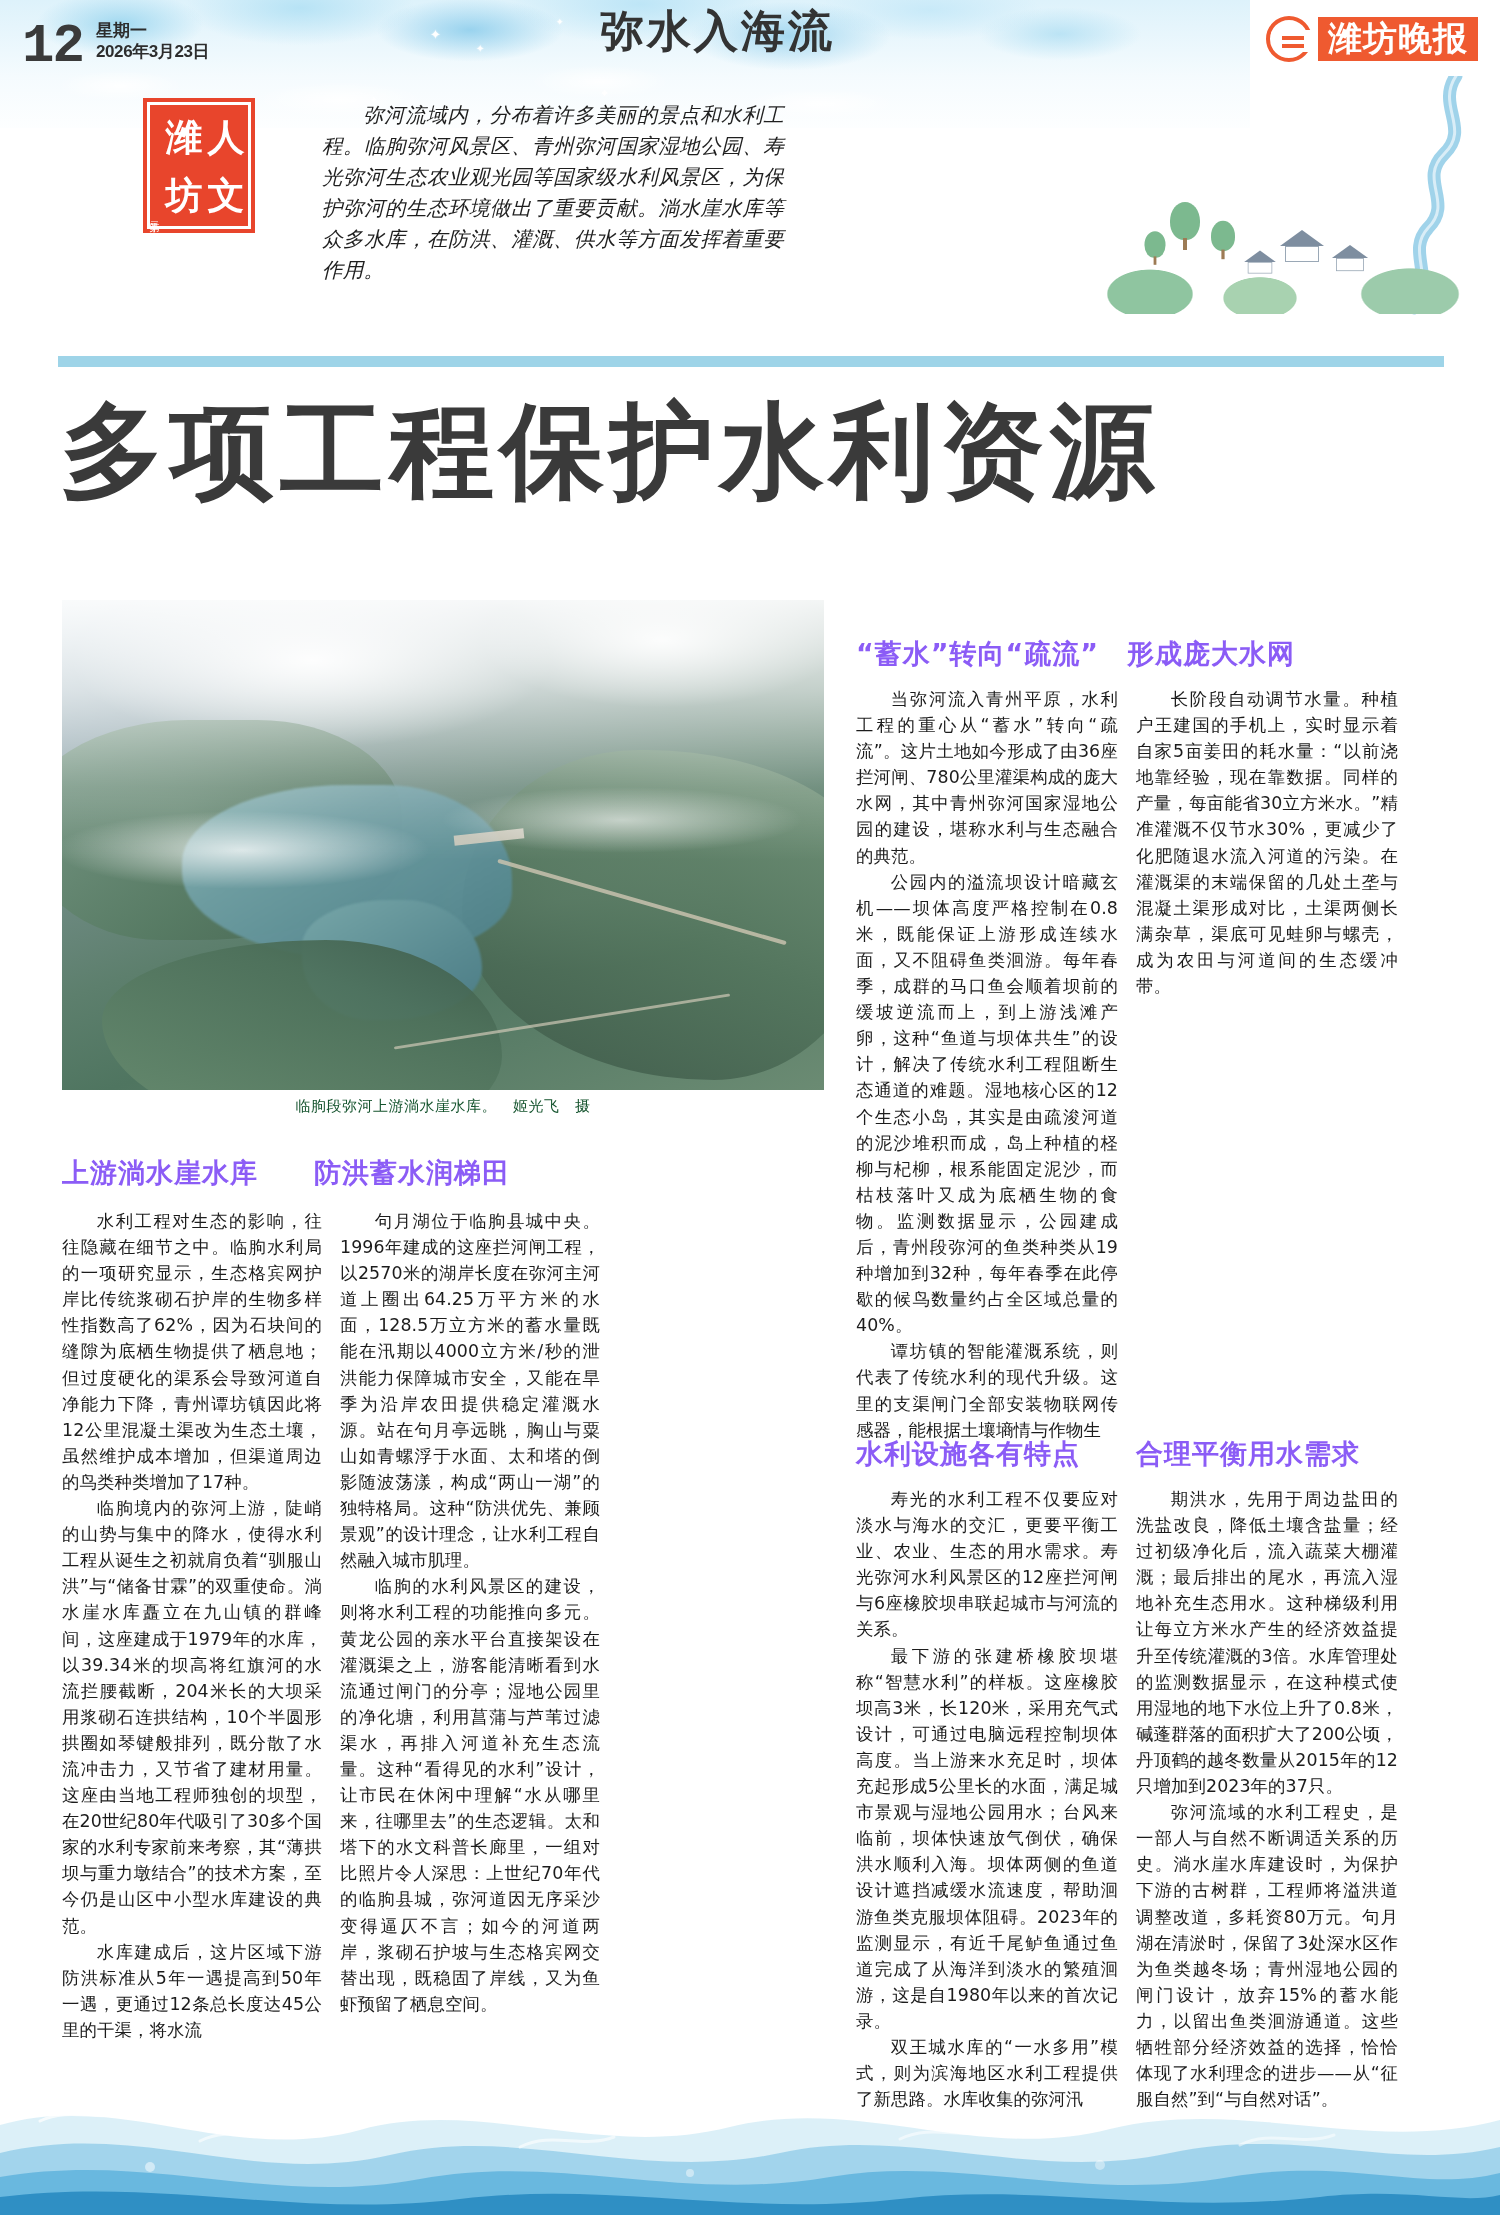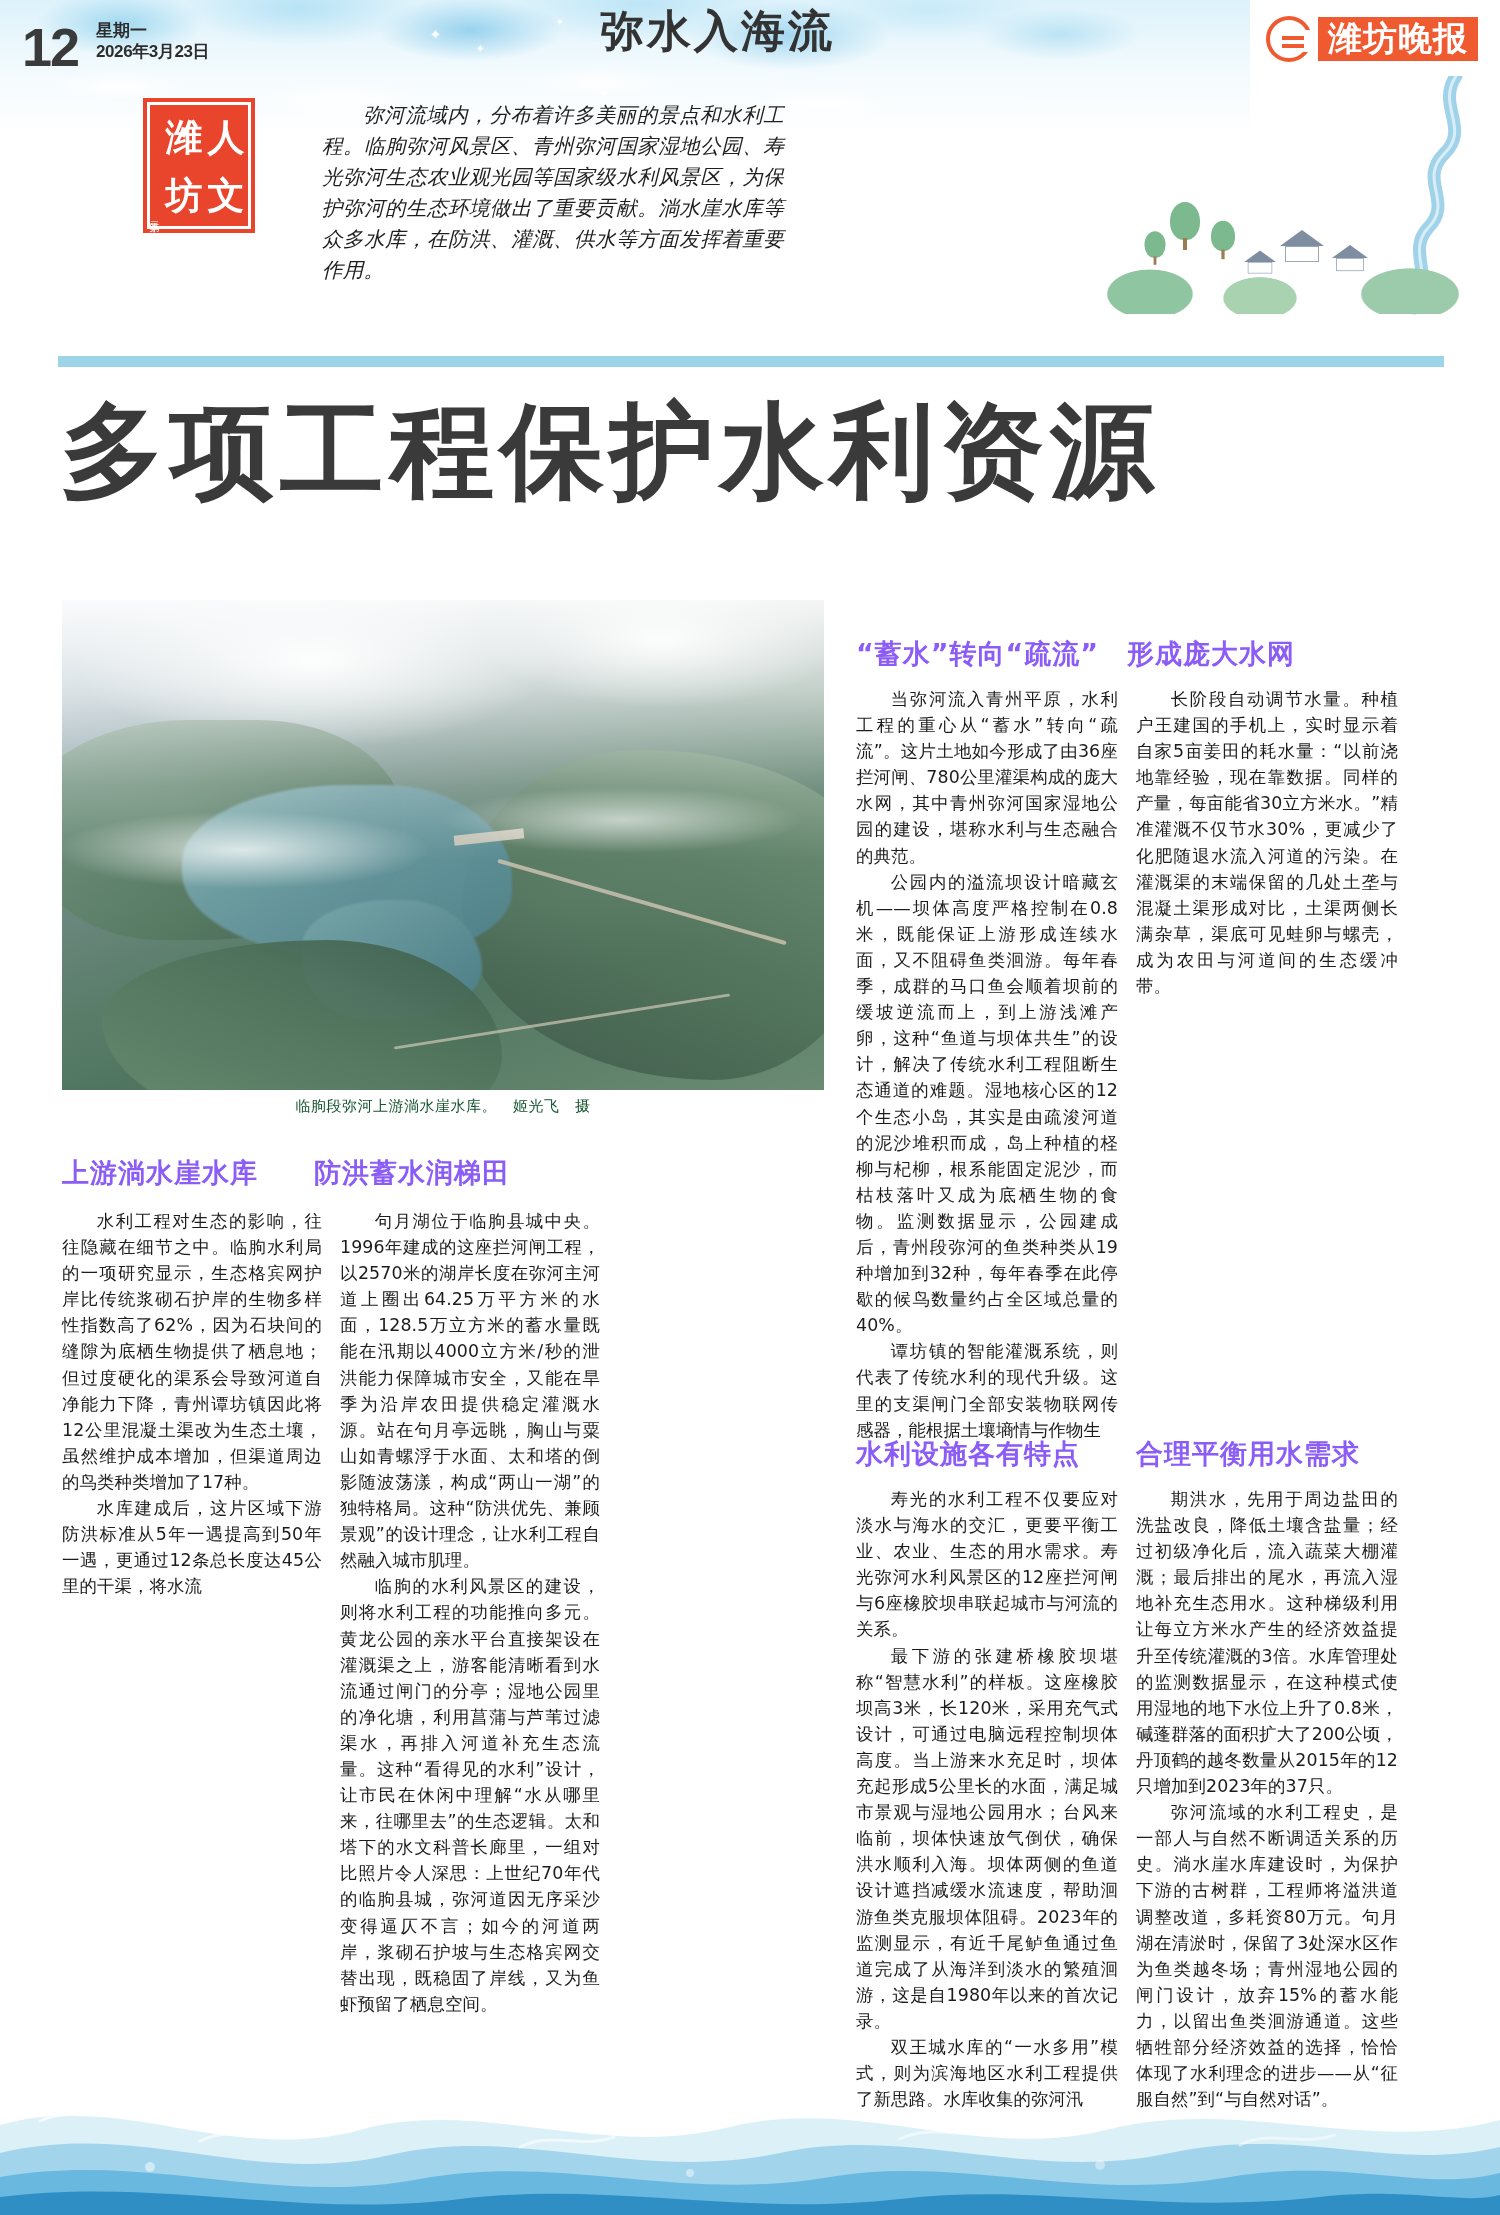--- a/index.html
+++ b/index.html
@@ -34,21 +34,21 @@
       radial-gradient(ellipse 90px 22px at 80px 40px, rgba(255,255,255,.95) 0%, rgba(255,255,255,0) 70%),
       radial-gradient(ellipse 120px 26px at 300px 54px, rgba(255,255,255,.95) 0%, rgba(255,255,255,0) 70%),
       radial-gradient(ellipse 100px 24px at 560px 36px, rgba(255,255,255,.9) 0%, rgba(255,255,255,0) 70%),
       radial-gradient(ellipse 110px 22px at 780px 58px, rgba(255,255,255,.95) 0%, rgba(255,255,255,0) 70%);
   }
   .sparkle { position: absolute; color: #ffffff; font-size: 13px; line-height: 1; text-shadow: 0 0 2px rgba(255,255,255,.9); }
 
   .pagenum {
     position: absolute; left: 22px; top: 16px;
     font-size: 54px; font-weight: 700; color: #3a3a3a; letter-spacing: -2px;
-    font-family: Liberation Sans, sans-serif;
+    font-family: Liberation Mono, monospace;
   }
   .datebox { position: absolute; left: 96px; top: 20px; color: #2d2d2d; }
   .datebox .wd { font-size: 17px; line-height: 21px; font-weight: 700; }
   .datebox .dt { font-size: 17px; line-height: 22px; font-weight: 700; letter-spacing: -.4px;
                  font-family: "Liberation Sans", sans-serif; }
 
   .bannertitle {
     position: absolute; left: 600px; top: 2px;
     font-size: 44px; font-weight: 800; color: #333333; letter-spacing: 3px;
   }
@@ -312,20 +312,21 @@
   <div class="caption">
     <span>临朐段弥河上游淌水崖水库。</span><span class="credit">姬光飞　摄</span>
   </div>
 
   <div class="sechead" style="left:62px;top:1155px;width:770px;">上游淌水崖水库　　防洪蓄水润梯田</div>
   <div class="sechead" style="left:856px;top:636px;width:600px;">“蓄水”转向“疏流”　形成庞大水网</div>
   <div class="sechead" style="left:856px;top:1436px;width:600px;">水利设施各有特点　　合理平衡用水需求</div>
 
   <div class="col" style="left:62px;top:1208px;width:260px;height:790px;">
     <p>水利工程对生态的影响，往往隐藏在细节之中。临朐水利局的一项研究显示，生态格宾网护岸比传统浆砌石护岸的生物多样性指数高了62%，因为石块间的缝隙为底栖生物提供了栖息地；但过度硬化的渠系会导致河道自净能力下降，青州谭坊镇因此将12公里混凝土渠改为生态土壤，虽然维护成本增加，但渠道周边的鸟类种类增加了17种。</p>
+    <p>临朐境内的弥河上游，陡峭的山势与集中的降水，使得水利工程从诞生之初就肩负着“驯服山洪”与“储备甘霖”的双重使命。淌水崖水库矗立在九山镇的群峰间，这座建成于1979年的水库，以39.34米的坝高将红旗河的水流拦腰截断，204米长的大坝采用浆砌石连拱结构，10个半圆形拱圈如琴键般排列，既分散了水流冲击力，又节省了建材用量。这座由当地工程师独创的坝型，在20世纪80年代吸引了30多个国家的水利专家前来考察，其“薄拱坝与重力墩结合”的技术方案，至今仍是山区中小型水库建设的典范。</p>
     <p>水库建成后，这片区域下游防洪标准从5年一遇提高到50年一遇，更通过12条总长度达45公里的干渠，将水流</p>
   </div>
 
   <div class="col" style="left:340px;top:1208px;width:260px;height:790px;">
     <p>句月湖位于临朐县城中央。1996年建成的这座拦河闸工程，以2570米的湖岸长度在弥河主河道上圈出64.25万平方米的水面，128.5万立方米的蓄水量既能在汛期以4000立方米/秒的泄洪能力保障城市安全，又能在旱季为沿岸农田提供稳定灌溉水源。站在句月亭远眺，胸山与粟山如青螺浮于水面、太和塔的倒影随波荡漾，构成“两山一湖”的独特格局。这种“防洪优先、兼顾景观”的设计理念，让水利工程自然融入城市肌理。</p>
     <p>临朐的水利风景区的建设，则将水利工程的功能推向多元。黄龙公园的亲水平台直接架设在灌溉渠之上，游客能清晰看到水流通过闸门的分亭；湿地公园里的净化塘，利用菖蒲与芦苇过滤渠水，再排入河道补充生态流量。这种“看得见的水利”设计，让市民在休闲中理解“水从哪里来，往哪里去”的生态逻辑。太和塔下的水文科普长廊里，一组对比照片令人深思：上世纪70年代的临朐县城，弥河道因无序采沙变得逼仄不言；如今的河道两岸，浆砌石护坡与生态格宾网交替出现，既稳固了岸线，又为鱼虾预留了栖息空间。</p>
   </div>
 
   <div class="col" style="left:856px;top:686px;width:262px;height:710px;">
     <p>当弥河流入青州平原，水利工程的重心从“蓄水”转向“疏流”。这片土地如今形成了由36座拦河闸、780公里灌渠构成的庞大水网，其中青州弥河国家湿地公园的建设，堪称水利与生态融合的典范。</p>

